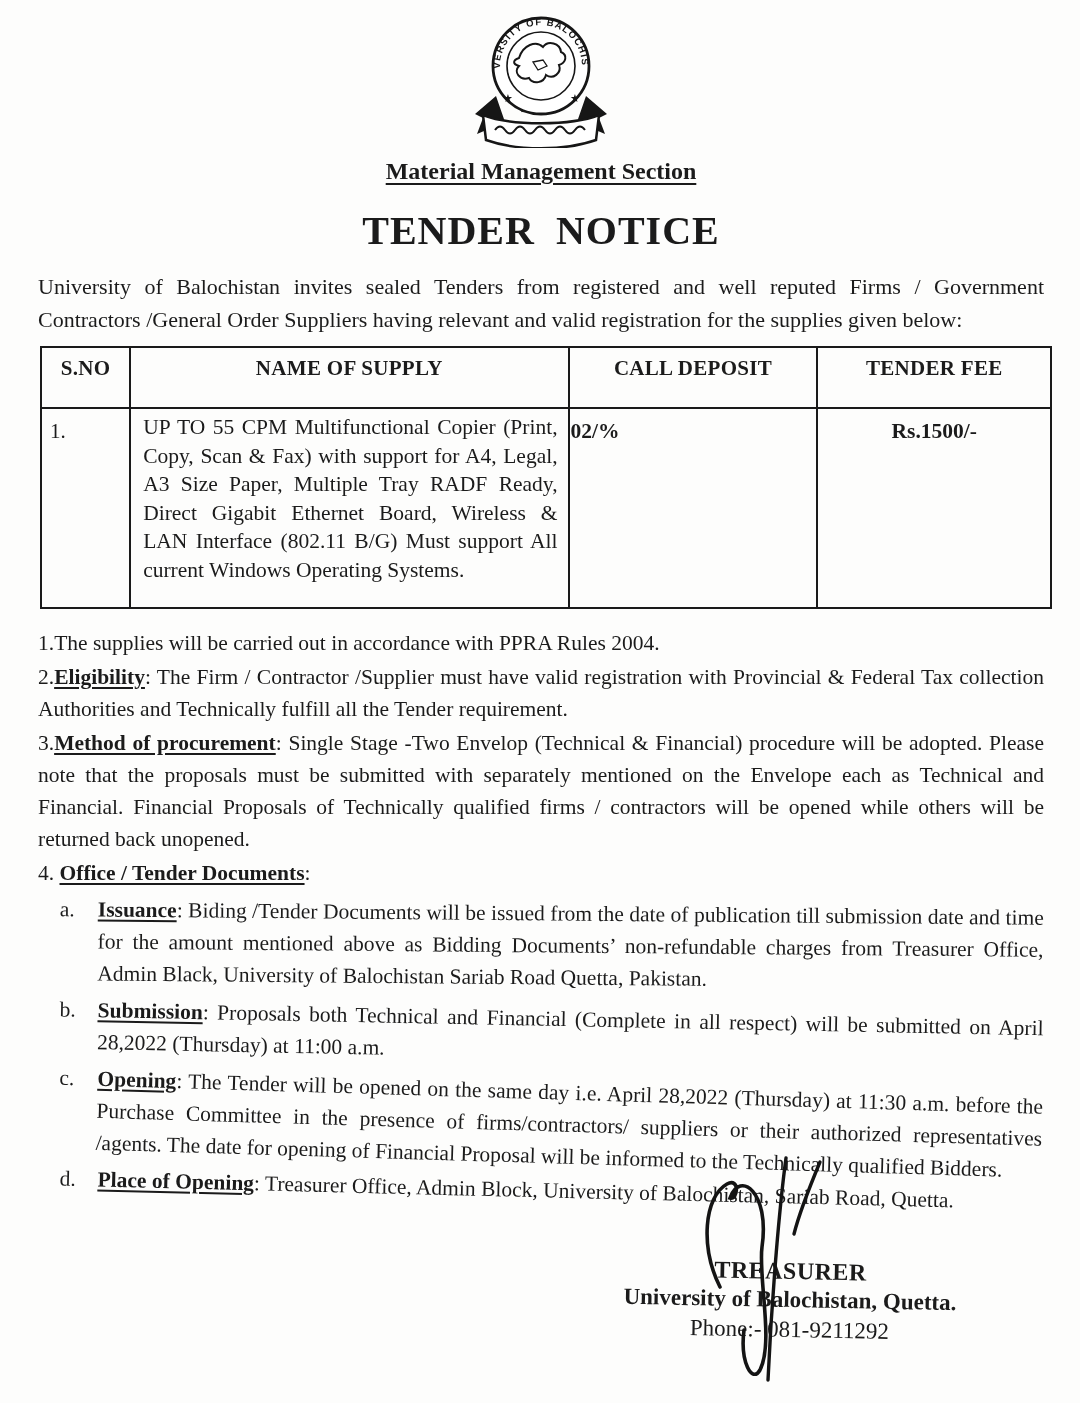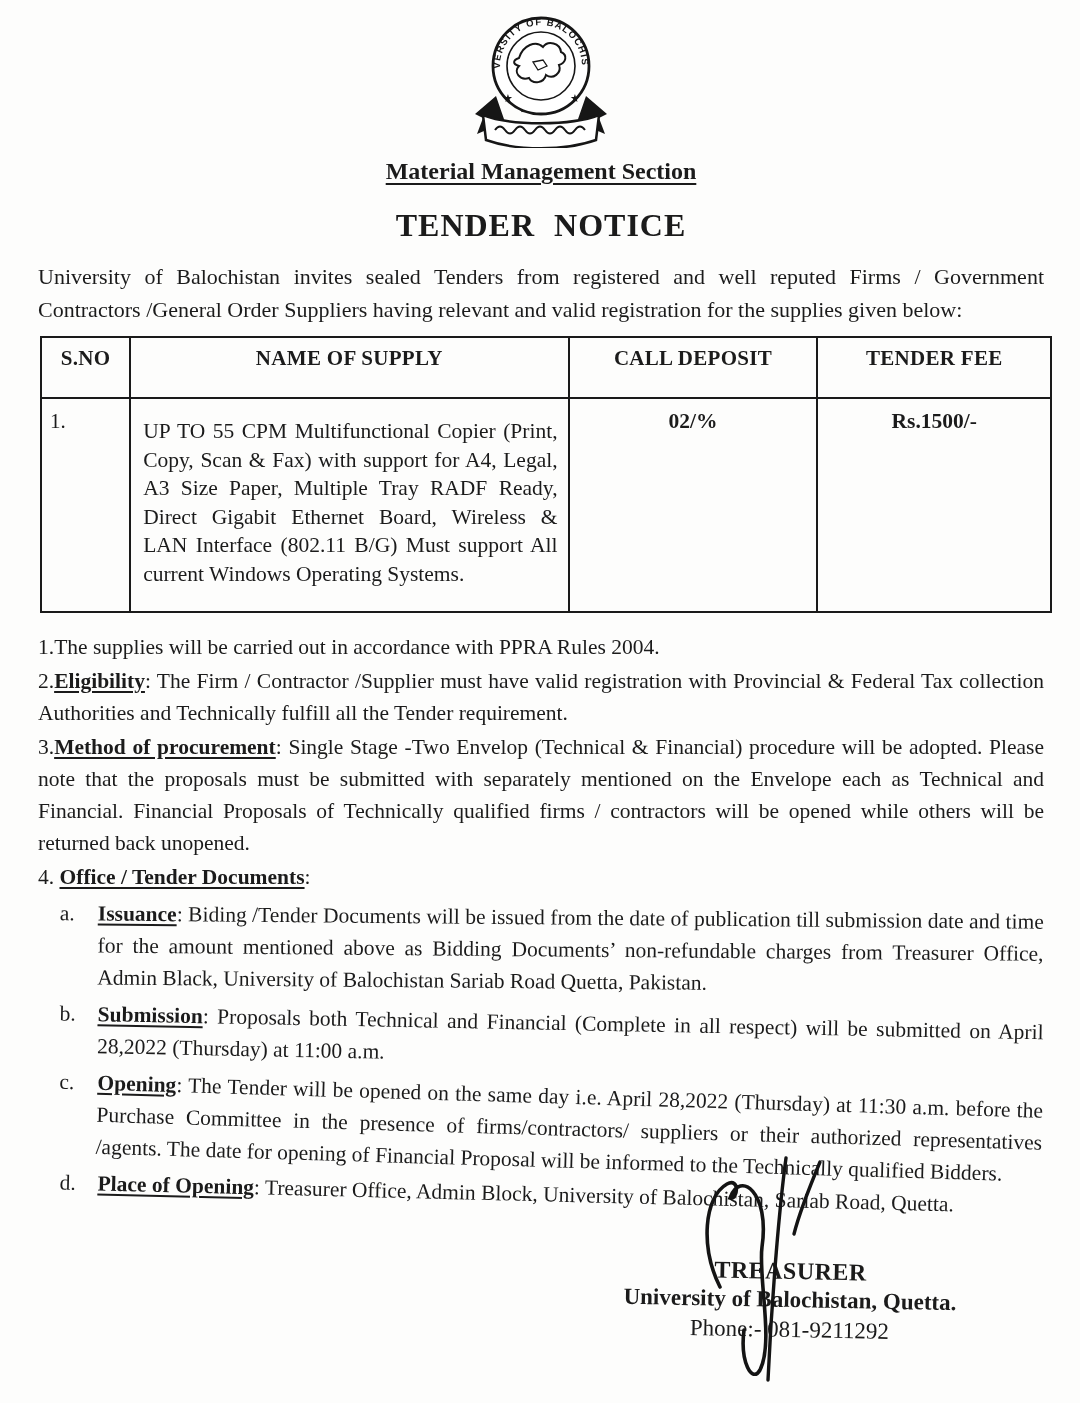--- a/index.html
+++ b/index.html
@@ -19,42 +19,42 @@
     text-align:center;font-size:33px;font-weight:bold;
     text-decoration:underline;text-decoration-thickness:2.5px;text-underline-offset:5px;
     margin:2px 0 0 0;letter-spacing:.5px;
   }
   .section-name{
     text-align:center;font-size:24px;font-weight:bold;
     text-decoration:underline;text-decoration-thickness:2px;text-underline-offset:4px;
     margin:6px 0 0 0;
   }
   .notice-title{
-    text-align:center;font-size:32px;font-weight:bold;
+    text-align:center;font-size:40px;font-weight:bold;
     margin:22px 0 0 0;letter-spacing:1px;word-spacing:10px;
   }
   .intro{
     font-size:22px;line-height:1.5;text-align:justify;
     margin:16px 0 0 0;
   }
   
   table.tender{
     border-collapse:collapse;width:1012px;margin:10px 0 0 2px;
     font-size:21.5px;
   }
   table.tender th, table.tender td{
     border:2px solid #1a1a1a;vertical-align:top;
   }
   table.tender th{
     font-size:21px;font-weight:bold;text-align:center;
     padding:8px 4px 26px 4px;letter-spacing:.3px;
   }
   td.c-sno{width:73px;padding:10px 8px;font-size:21px;}
-  td.c-supply{width:432px;padding:18px 10px 6px 12px;text-align:justify;line-height:1.33;}
-  td.c-deposit{width:248px;text-align:center;font-weight:bold;padding-top:10px;}
+  td.c-supply{width:432px;padding:4px 10px 6px 12px;text-align:justify;line-height:1.33;}
+  td.c-deposit{width:248px;font-weight:bold;padding-top:10px;}
   td.c-fee{width:232px;text-align:center;font-weight:bold;padding-top:10px;text-align:center;}
   
   .terms{margin-top:18px;font-size:21.5px;line-height:1.49;}
   .term{margin:0 0 2px 0;text-align:justify;}
   .lbl{font-weight:bold;text-decoration:underline;text-decoration-thickness:1.8px;text-underline-offset:3px;}
   .sub-terms{margin-top:4px;}
   .sub{display:flex;margin:2px 0 4px 0;}
   .sub .marker{flex:0 0 38px;margin-left:22px;}
   .sub .body{flex:1;text-align:justify;}
   .tilt-a{transform:rotate(0.5deg);transform-origin:left top;}

